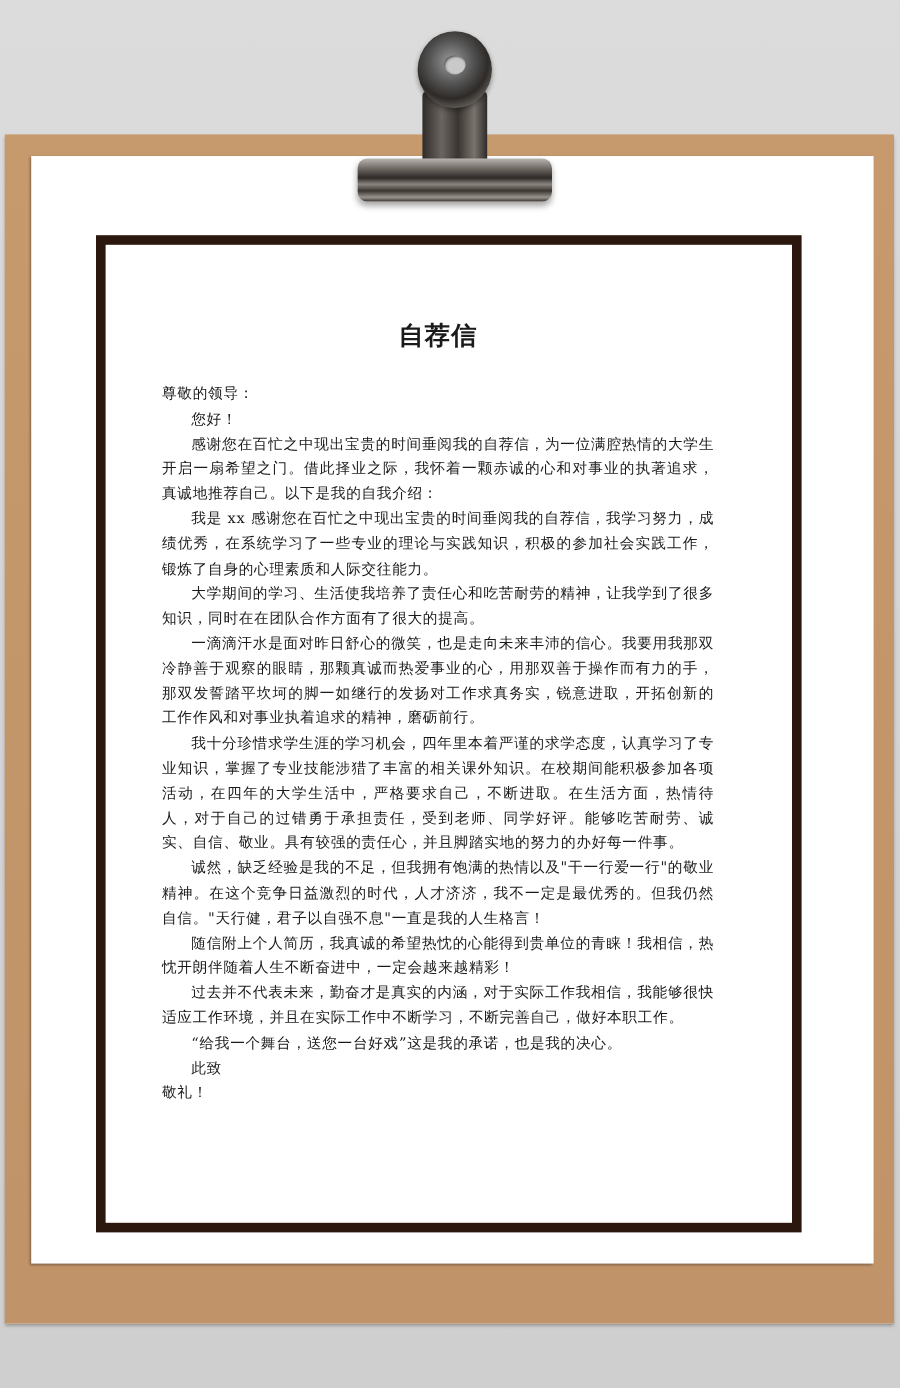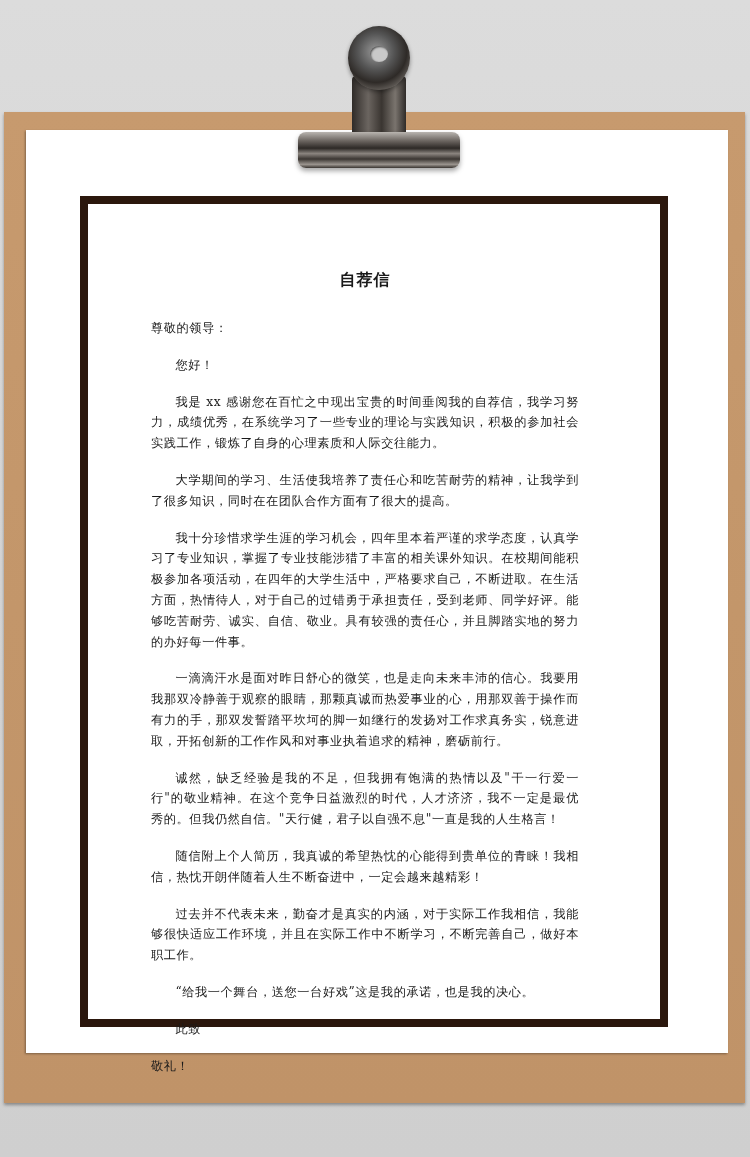--- a/index.html
+++ b/index.html
@@ -42,23 +42,23 @@
     position: absolute; left: 1px; top: 108px; width: 162px; height: 36px; border-radius: 8px;
     background: linear-gradient(180deg, #b9b5b0 0%, #6a645f 25%, #2d2926 45%, #8b857f 60%, #3b3632 75%, #9a948e 90%, #3a3531 100%);
     box-shadow: 0 3px 5px rgba(0,0,0,0.35);
   }
   .doc {
     position: absolute; left: 135px; top: 262px; width: 460px;
     color: #1a1a1a; font-size: 12.2px; line-height: 20.8px; letter-spacing: 0.6px;
   }
   .title {
     text-align: center; font-family: "DejaVu Sans", "Liberation Sans", sans-serif;
-    font-weight: bold; font-size: 16px; letter-spacing: 1px; margin: 4px 0 24px 0; height: 28px; line-height: 28px;
+    font-weight: bold; font-size: 21px; letter-spacing: 1px; margin: 4px 0 24px 0; height: 28px; line-height: 28px;
   }
-  .p { margin: 16px; text-align: justify; }
+  .p { margin: 0; text-align: justify; }
   .indent { text-indent: 2em; }
   .signature { text-align: right; padding-right: 26px; margin-top: 4px; }
 </style>
 </head>
 <body>
 
 <div class="board"></div>
 <div class="paper"></div>
 <div class="frame"></div>
 
@@ -66,23 +66,24 @@
   <div class="neck"></div>
   <div class="ring"></div>
   <div class="hole"></div>
   <div class="base"></div>
 </div>
 
 <div class="doc">
   <div class="title">自荐信</div>
   <p class="p">尊敬的领导：</p>
   <p class="p indent">您好！</p>
+  <p class="p indent">感谢您在百忙之中现出宝贵的时间垂阅我的自荐信，为一位满腔热情的大学生开启一扇希望之门。借此择业之际，我怀着一颗赤诚的心和对事业的执著追求，真诚地推荐自己。以下是我的自我介绍：</p>
   <p class="p indent">我是 xx 感谢您在百忙之中现出宝贵的时间垂阅我的自荐信，我学习努力，成绩优秀，在系统学习了一些专业的理论与实践知识，积极的参加社会实践工作，锻炼了自身的心理素质和人际交往能力。</p>
   <p class="p indent">大学期间的学习、生活使我培养了责任心和吃苦耐劳的精神，让我学到了很多知识，同时在在团队合作方面有了很大的提高。</p>
+  <p class="p indent">一滴滴汗水是面对昨日舒心的微笑，也是走向未来丰沛的信心。我要用我那双冷静善于观察的眼睛，那颗真诚而热爱事业的心，用那双善于操作而有力的手，那双发誓踏平坎坷的脚一如继行的发扬对工作求真务实，锐意进取，开拓创新的工作作风和对事业执着追求的精神，磨砺前行。</p>
   <p class="p indent">我十分珍惜求学生涯的学习机会，四年里本着严谨的求学态度，认真学习了专业知识，掌握了专业技能涉猎了丰富的相关课外知识。在校期间能积极参加各项活动，在四年的大学生活中，严格要求自己，不断进取。在生活方面，热情待人，对于自己的过错勇于承担责任，受到老师、同学好评。能够吃苦耐劳、诚实、自信、敬业。具有较强的责任心，并且脚踏实地的努力的办好每一件事。</p>
-  <p class="p indent">一滴滴汗水是面对昨日舒心的微笑，也是走向未来丰沛的信心。我要用我那双冷静善于观察的眼睛，那颗真诚而热爱事业的心，用那双善于操作而有力的手，那双发誓踏平坎坷的脚一如继行的发扬对工作求真务实，锐意进取，开拓创新的工作作风和对事业执着追求的精神，磨砺前行。</p>
   <p class="p indent">诚然，缺乏经验是我的不足，但我拥有饱满的热情以及"干一行爱一行"的敬业精神。在这个竞争日益激烈的时代，人才济济，我不一定是最优秀的。但我仍然自信。"天行健，君子以自强不息"一直是我的人生格言！</p>
   <p class="p indent">随信附上个人简历，我真诚的希望热忱的心能得到贵单位的青睐！我相信，热忱开朗伴随着人生不断奋进中，一定会越来越精彩！</p>
   <p class="p indent">过去并不代表未来，勤奋才是真实的内涵，对于实际工作我相信，我能够很快适应工作环境，并且在实际工作中不断学习，不断完善自己，做好本职工作。</p>
   <p class="p indent">“给我一个舞台，送您一台好戏”这是我的承诺，也是我的决心。</p>
   <p class="p indent">此致</p>
   <p class="p">敬礼！</p>
 </div>
 
 </body></html>

